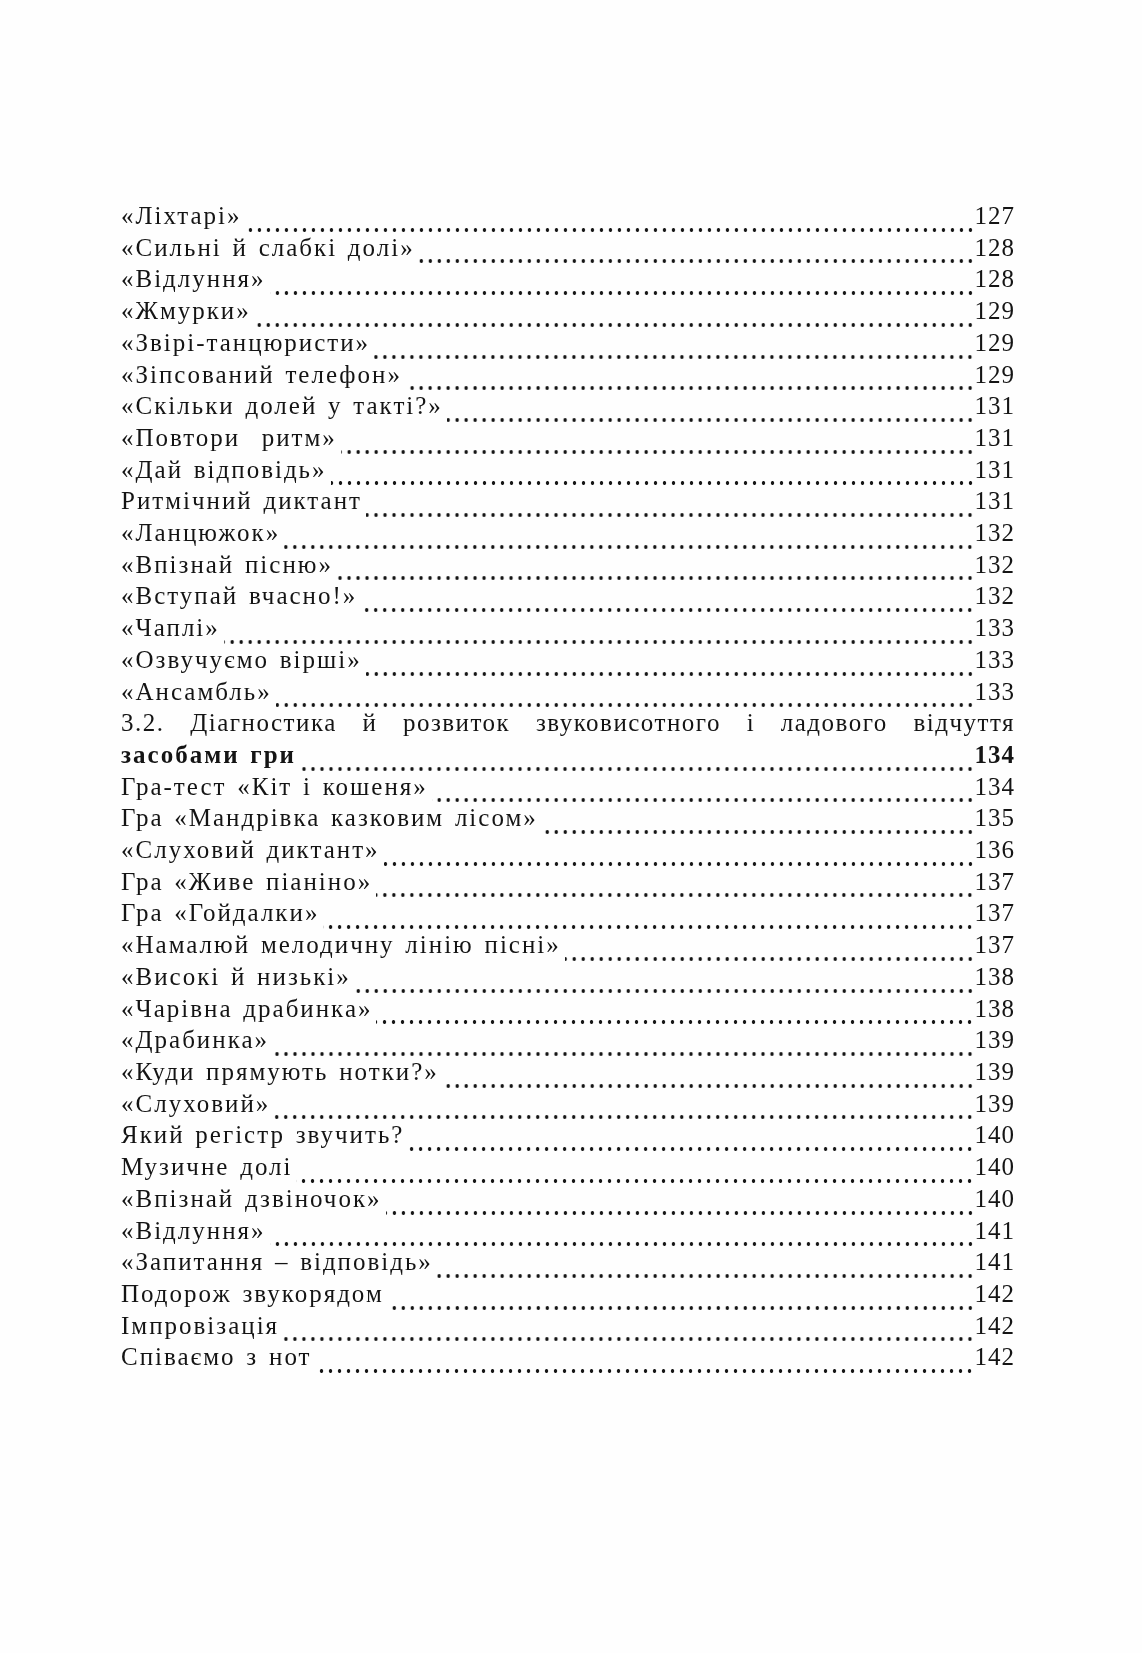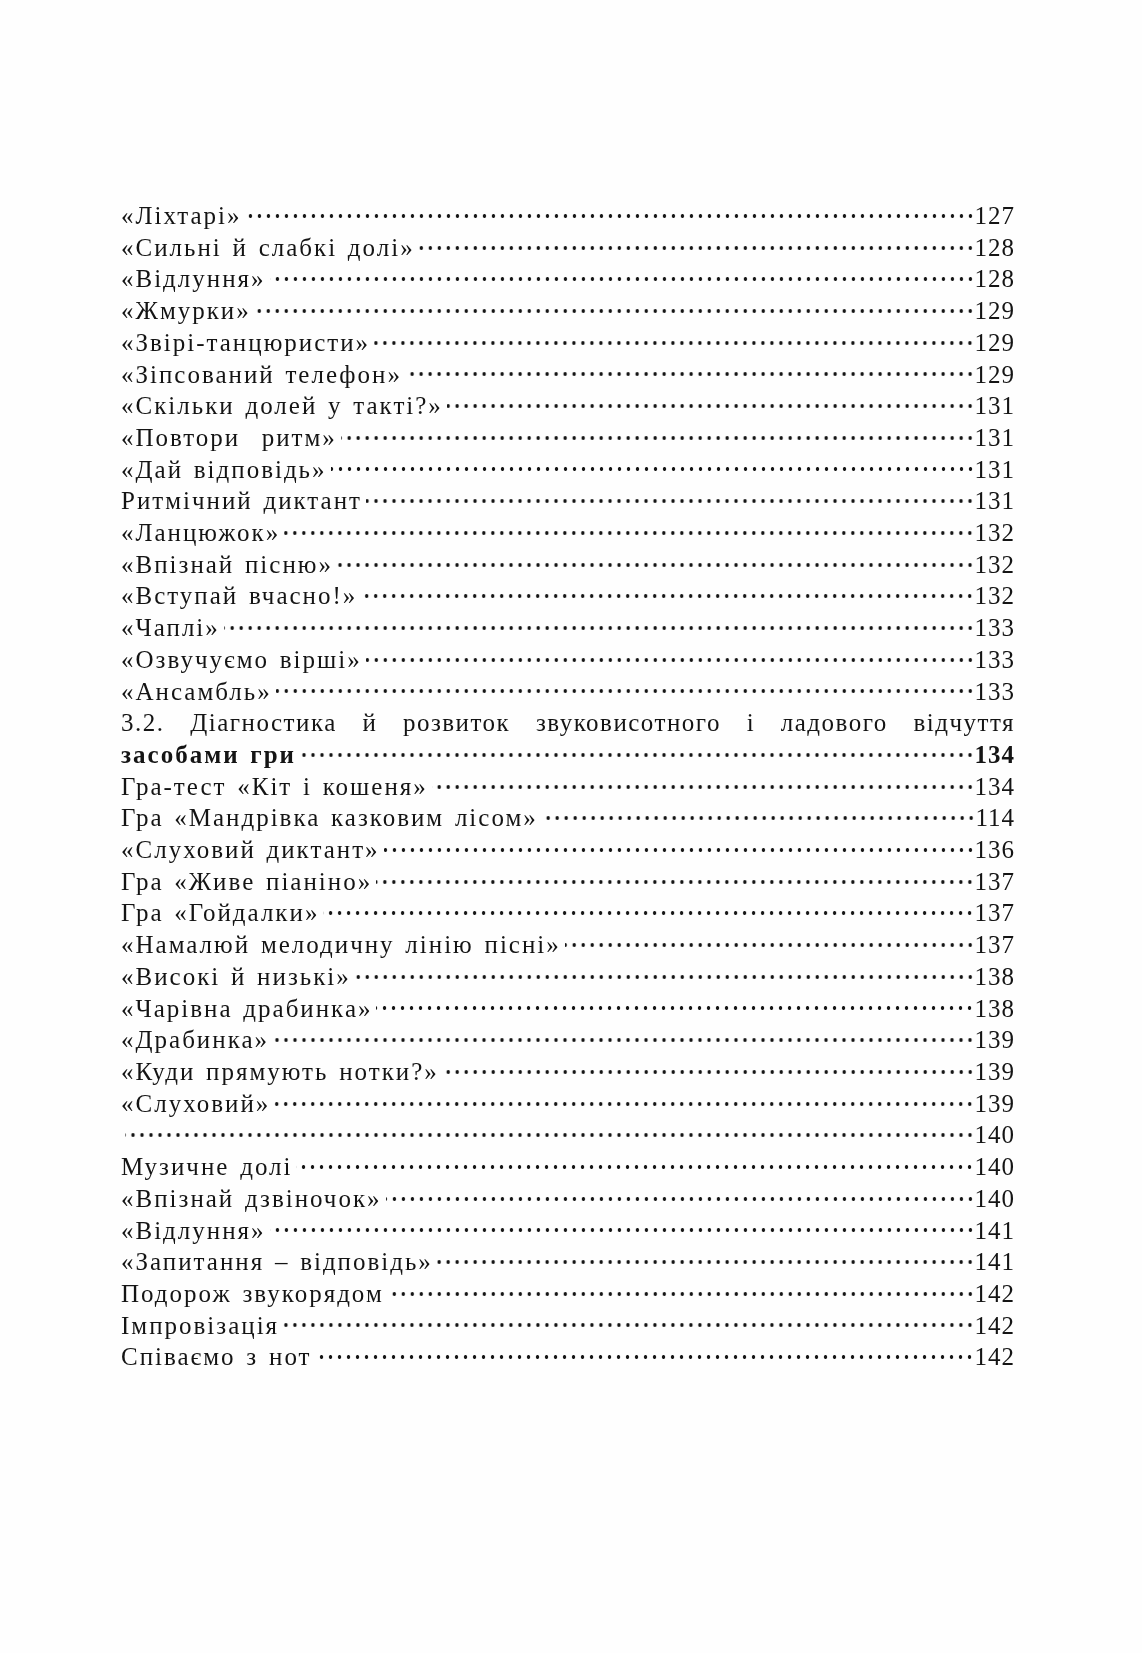--- a/index.html
+++ b/index.html
@@ -21,21 +21,21 @@
     left: 121px;
     top: 200px;
     width: 894px;
     font-size: 25px;
     line-height: 31.7px;
     letter-spacing: 2px;
     word-spacing: 2.5px;
   }
   .row {
     display: flex;
-    align-items: center;
+    align-items: flex-end;
   }
   .title {
     white-space: pre;
     flex: 0 0 auto;
   }
   .dots {
     flex: 1 1 auto;
     height: 4px;
     margin-left: 4px;
     background-image: radial-gradient(circle, #151515 1.55px, rgba(0,0,0,0) 2.1px);
@@ -153,21 +153,21 @@
     </div>
 
     <div class="row">
       <span class="title">Гра-тест «Кіт і кошеня»</span>
       <span class="dots"></span>
       <span class="pagenum">134</span>
     </div>
     <div class="row">
       <span class="title">Гра «Мандрівка казковим лісом»</span>
       <span class="dots"></span>
-      <span class="pagenum">114</span>
+      <span class="pagenum">135</span>
     </div>
     <div class="row">
       <span class="title">«Слуховий диктант»</span>
       <span class="dots"></span>
       <span class="pagenum">136</span>
     </div>
     <div class="row">
       <span class="title">Гра «Живе піаніно»</span>
       <span class="dots"></span>
       <span class="pagenum">137</span>
@@ -201,20 +201,21 @@
       <span class="title">«Куди прямують нотки?»</span>
       <span class="dots"></span>
       <span class="pagenum">139</span>
     </div>
     <div class="row">
       <span class="title">«Слуховий»</span>
       <span class="dots"></span>
       <span class="pagenum">139</span>
     </div>
     <div class="row">
+      <span class="title">Який регістр звучить?</span>
       <span class="dots"></span>
       <span class="pagenum">140</span>
     </div>
     <div class="row">
       <span class="title">Музичне долі</span>
       <span class="dots"></span>
       <span class="pagenum">140</span>
     </div>
     <div class="row">
       <span class="title">«Впізнай дзвіночок»</span>

